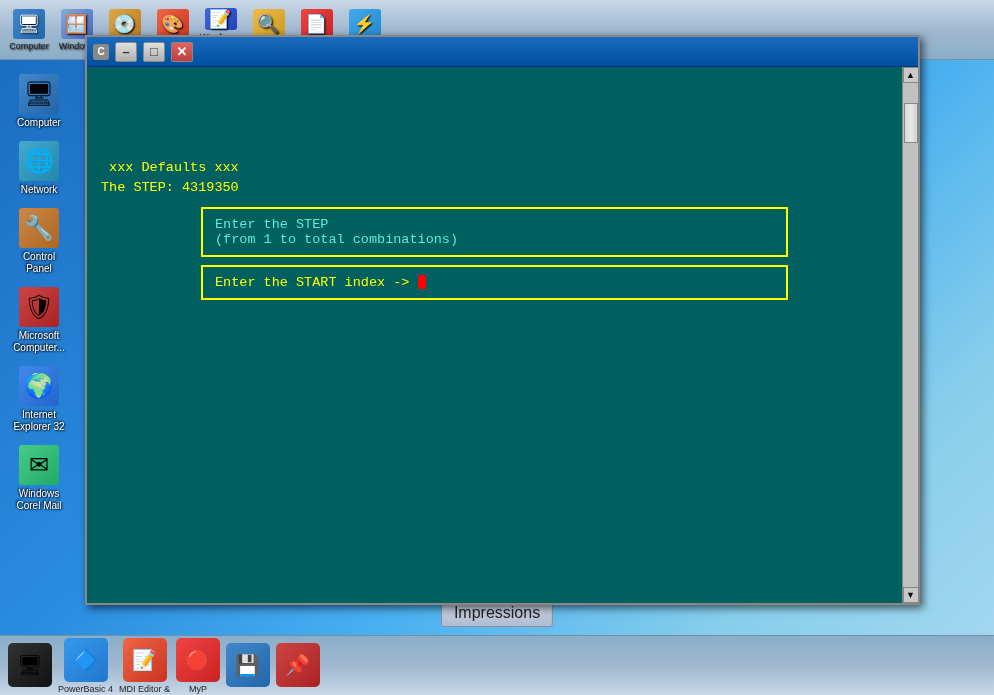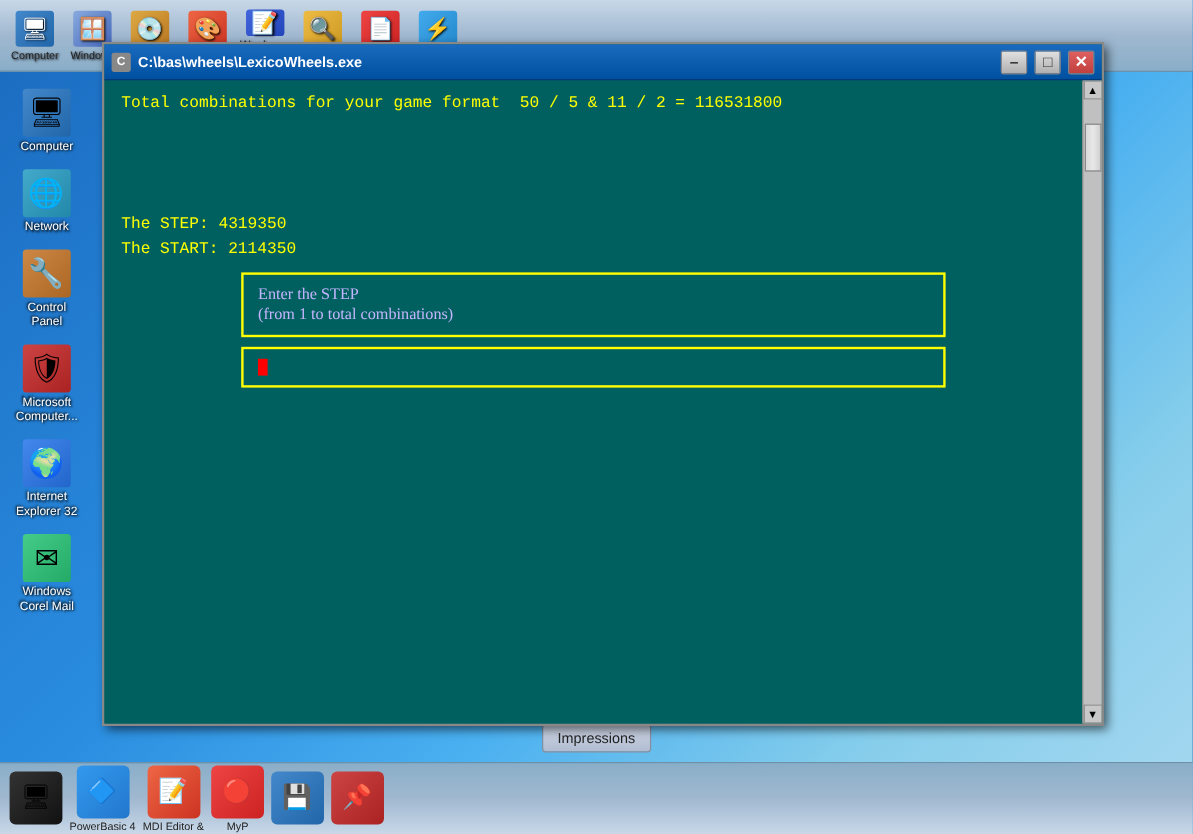--- a/index.html
+++ b/index.html
@@ -300,21 +300,21 @@
       font-size: 9px;
       color: #222;
       text-align: center;
     }
 
     .impressions-btn {
       background: linear-gradient(180deg, #d0d8e8 0%, #b0bcd0 100%);
       border: 1px solid #8890a0;
       border-radius: 3px;
       padding: 4px 12px;
-      font-size: 12px;
+      font-size: 16px;
       color: #222;
       cursor: pointer;
       position: absolute;
       bottom: 68px;
       left: 50%;
       transform: translateX(-50%);
     }
   </style>
 </head>
 <body>
@@ -382,42 +382,41 @@
     <span class="desktop-icon-label">Windows Corel Mail</span>
   </div>
 </div>
 
 <div class="console-window">
 
   <div class="console-titlebar">
     <div class="title-icon" style="background:#888;width:16px;height:16px;display:flex;align-items:center;justify-content:center;">
       <span style="color:#fff;font-size:10px;font-weight:bold;">C</span>
     </div>
-    <span class="title-text">C:\bas\wheels\LexicoWheels.exe</span>
     <div class="title-btn">–</div>
     <div class="title-btn">□</div>
     <div class="title-btn close">✕</div>
   </div>
 
   <div class="console-body">
     <div class="console-content">
-      <p>Total combinations for your game format  50 / 5 &amp; 11 / 2 = 116531800</p>
       <p>&nbsp;</p>
       <p>&nbsp;</p>
       <p>&nbsp;</p>
       <p>&nbsp;</p>
+      <p> xxx Defaults xxx</p>
       <p>The STEP: 4319350</p>
-      <p>The START: 2114350</p>
 
       <div style="margin: 8px 100px 8px 100px; border: 2px solid #ffff00; padding: 8px 12px; background: #006060;">
-        <span style="font-family:Liberation Serif, serif;font-size:13.5px;color:#c4b5fd;">Enter the STEP<br>(from 1 to total combinations)</span>
+        <span style="font-family:Liberation Mono, monospace;font-size:13.5px;color:#5eead4;">Enter the STEP<br>(from 1 to total combinations)</span>
       </div>
 
 
       <div style="margin: 6px 100px 6px 100px; border: 2px solid #ffff00; padding: 8px 12px; background: #006060; display:flex; align-items:center;">
+        <span style="font-family:'Courier New',monospace;font-size:13.5px;color:#ffff00;">Enter the START index -&gt;&nbsp;</span>
         <span class="cursor-blink"></span>
       </div>
     </div>
 
     <div class="scrollbar">
       <div class="scroll-btn">▲</div>
       <div class="scroll-track">
         <div class="scroll-thumb"></div>
       </div>
       <div class="scroll-btn">▼</div>

